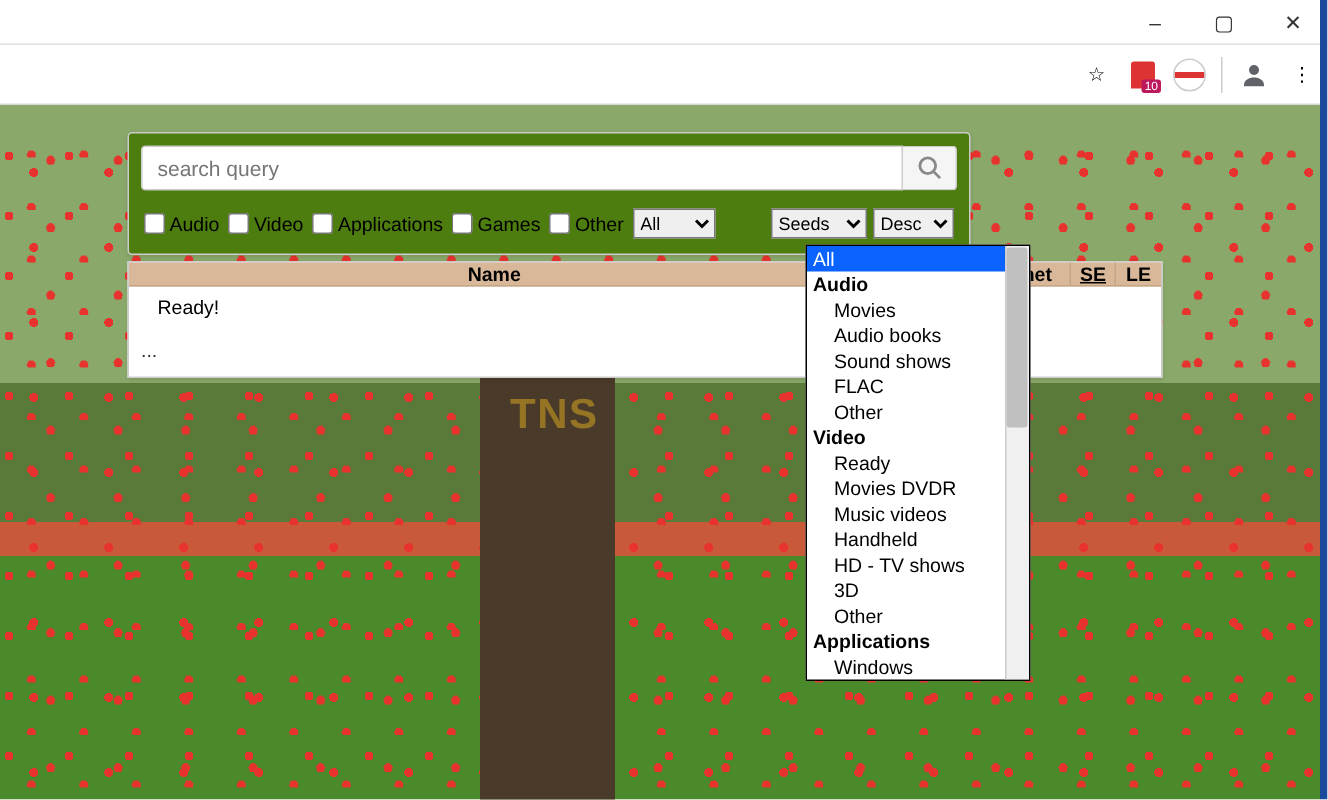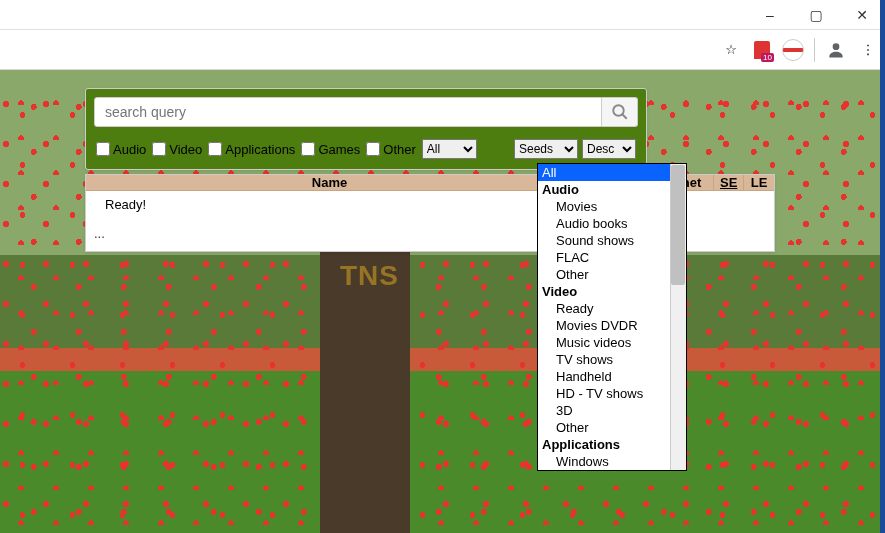--- a/index.html
+++ b/index.html
@@ -275,21 +275,20 @@
       <div class="dd-item group">Audio</div>
       <div class="dd-item child">Movies</div>
       <div class="dd-item child">Audio books</div>
       <div class="dd-item child">Sound shows</div>
       <div class="dd-item child">FLAC</div>
       <div class="dd-item child">Other</div>
       <div class="dd-item group">Video</div>
       <div class="dd-item child">Ready</div>
       <div class="dd-item child">Movies DVDR</div>
       <div class="dd-item child">Music videos</div>
-      <div class="dd-item child">TV shows</div>
       <div class="dd-item child">Handheld</div>
       <div class="dd-item child">HD - TV shows</div>
       <div class="dd-item child">3D</div>
       <div class="dd-item child">Other</div>
       <div class="dd-item group">Applications</div>
       <div class="dd-item child">Windows</div>
     </div>
   <div class="dd-scroller">
     <div class="dd-thumb"></div>
   </div>

